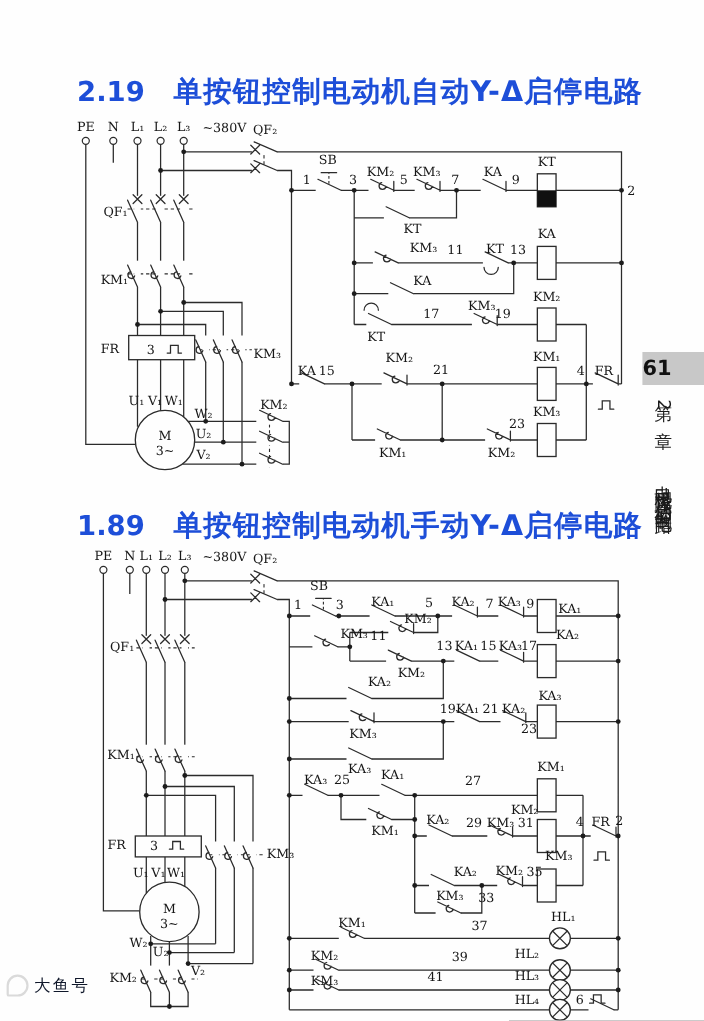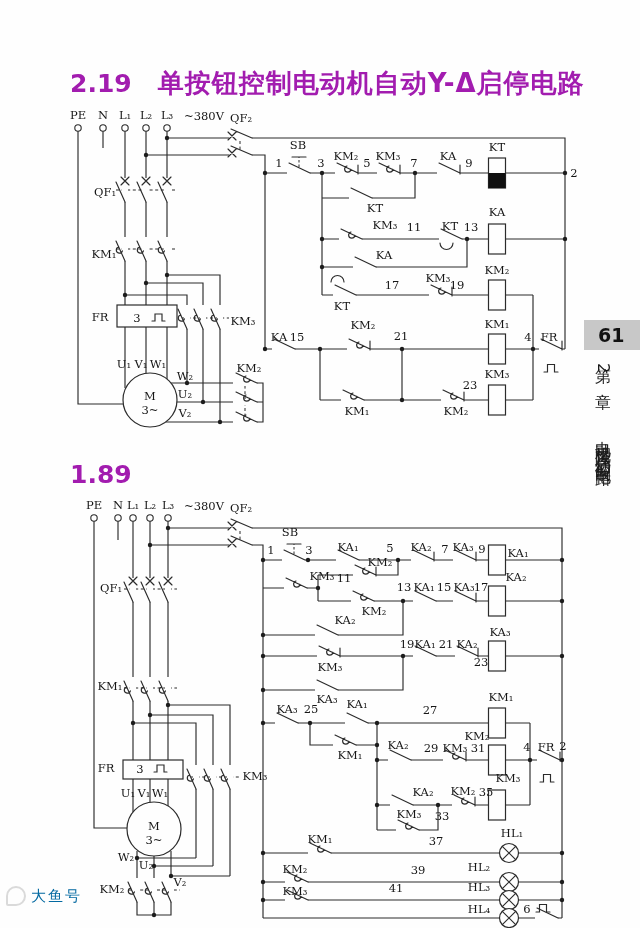--- a/index.html
+++ b/index.html
@@ -1,53 +1,54 @@
 <!DOCTYPE html>
 <html><head>
 <meta charset="utf-8">
 <style>
   html,body{margin:0;padding:0;background:#777;}
   #page{position:relative;width:640px;height:928px;background:#fefefe;overflow:hidden;
         font-family:"DejaVu Serif",serif;}
-  .fig-title{position:absolute;left:70px;display:flex;align-items:baseline;gap:26px;color:#a21caf;}
+  .fig-title{position:absolute;left:70px;display:flex;align-items:baseline;gap:26px;color:#1d4ed8;}
   .fig-no{font-family:"DejaVu Sans",sans-serif;font-weight:bold;font-size:25px;}
   .fig-tx{font-family:"DejaVu Sans",sans-serif;font-weight:bold;font-size:26px;letter-spacing:1px;}
   #circuit{position:absolute;left:0;top:0;}
   #circuit text{font-family:"DejaVu Serif",serif;font-size:11.5px;fill:#161616;text-anchor:middle;}
   .w{stroke:#2b2b2b;stroke-width:1.15;fill:none;}
   .dash{stroke:#2b2b2b;stroke-width:1;fill:none;stroke-dasharray:3 2.6;}
   .wh{fill:#fefefe;stroke:none;}
   .s{stroke:#2b2b2b;stroke-width:1.15;fill:none;stroke-linecap:round;}
   .sd{stroke:#2b2b2b;stroke-width:1;fill:none;stroke-dasharray:2.5 2;}
   .d{fill:#1c1c1c;}
   .term{fill:#fefefe;stroke:#2b2b2b;stroke-width:1.1;}
   .box{fill:#fefefe;stroke:#2b2b2b;stroke-width:1.2;}
   .fillb{fill:#101010;}
   .pageno{position:absolute;left:584px;top:320px;width:56px;height:30px;background:#c8c8c8;
           display:flex;align-items:center;color:#111;
-          font-family:"DejaVu Sans",sans-serif;font-weight:bold;font-size:19px;padding-left:14px;box-sizing:border-box;}
+          font-family:"DejaVu Sans",sans-serif;font-weight:bold;font-size:19px;padding-left:0;box-sizing:border-box;}
   .vtext{position:absolute;left:592px;writing-mode:vertical-rl;color:#1a1a1a;
          font-family:"DejaVu Sans",sans-serif;}
   .vchap{top:356px;font-size:16px;letter-spacing:7px;}
   .vbook{top:428px;font-size:16px;letter-spacing:3px;}
   .watermark{position:absolute;left:6px;top:886px;display:flex;align-items:center;gap:5px;
-             color:#0369a1;font-family:"DejaVu Sans",sans-serif;font-size:15px;letter-spacing:2px;}
+             color:#0f172a;font-family:"DejaVu Sans",sans-serif;font-size:15px;letter-spacing:2px;}
   .wm-ic{width:16px;height:16px;border:2px solid #dadada;border-radius:50% 50% 50% 10%;}
 </style>
 </head>
 <body>
 
 <div id="page">
 
   <div class="fig-title" style="top:66px">
     <span class="fig-no">2.19</span>
     <span class="fig-tx">单按钮控制电动机自动Y-Δ启停电路</span>
   </div>
   <div class="fig-title" style="top:460px">
     <span class="fig-no">1.89</span>
+    <span class="fig-tx">单按钮控制电动机手动Y-Δ启停电路</span>
   </div>
 
   <svg id="circuit" width="640" height="928" viewBox="0 0 640 928">
     <defs>
       <g id="no-h">
           <rect class="wh" x="1" y="-3" width="23" height="6"></rect>
           <path class="s" d="M24,0 L3,-10"></path>
         </g>
       <g id="nc-h">
           <rect class="wh" x="1" y="-3" width="23" height="6"></rect>

